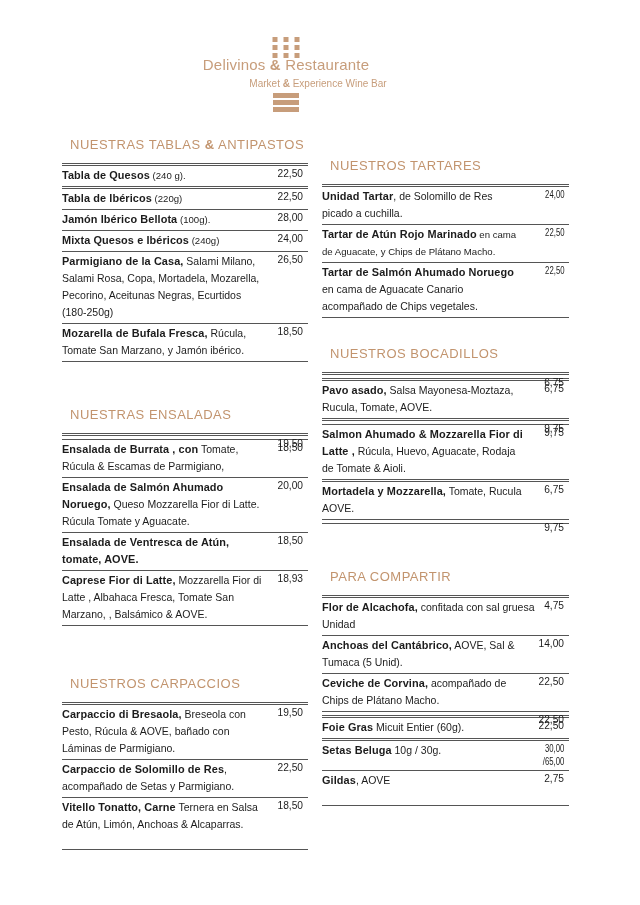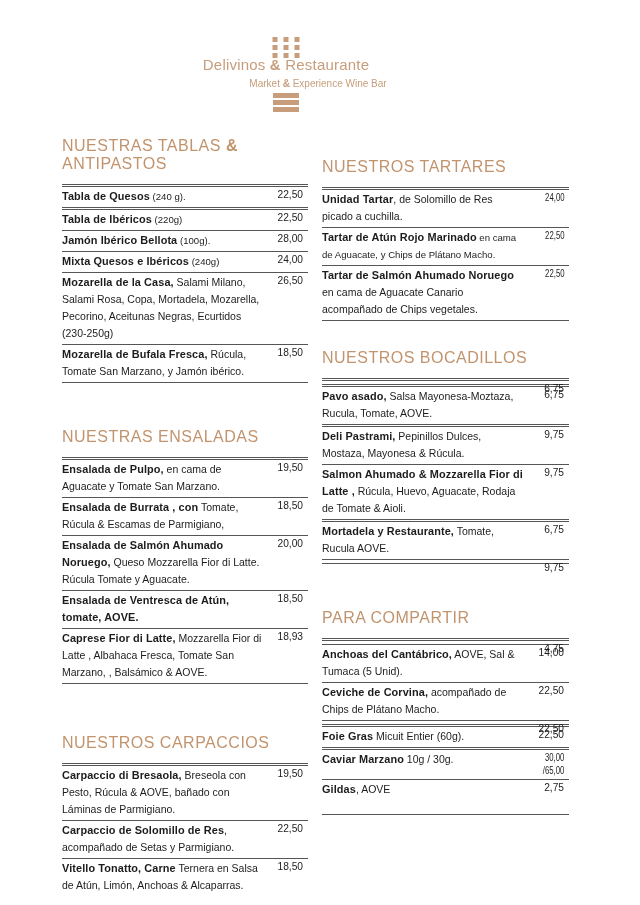--- a/index.html
+++ b/index.html
@@ -34,22 +34,22 @@
     display:flex;flex-direction:column;gap:2px;
   }
   .bar{width:26px;height:5px;background:var(--accent);}
   .amp{font-weight:700;}
   
   .col{position:absolute;}
   #col-left{left:62px;top:137px;width:246px;}
   #col-right{left:322px;top:158px;width:247px;}
   
   .sec-title{
-    font-size:16px;font-weight:400;color:var(--accent2);
-    letter-spacing:.5px;margin:0 0 11px 0;
+    font-size:13px;font-weight:400;color:var(--accent2);
+    letter-spacing:.5px;margin:0 0 11px 8px;
   }
   .sec-ensaladas{margin-top:45px;}
   .sec-carpaccios{margin-top:50px;}
   .sec-bocadillos{margin-top:28px;}
   .sec-compartir{margin-top:45px;}
   
   .mtable{border-top:3px double var(--rule);}
   .row{position:relative;border-bottom:1px solid var(--rule);padding:1px 0 2px 0;}
   .row.sep-double{border-bottom:3px double var(--rule);}
   .row.tall{min-height:26px;}
@@ -105,34 +105,33 @@
           <div class="row">
             <span class="price">28,00</span>
             <p class="itxt"><b>Jamón Ibérico Bellota</b><span class="item-desc desc-small"> (100g).</span></p>
           </div>
           <div class="row">
             <span class="price">24,00</span>
             <p class="itxt"><b>Mixta Quesos e Ibéricos</b><span class="item-desc desc-small"> (240g)</span></p>
           </div>
           <div class="row">
             <span class="price">26,50</span>
-            <p class="itxt"><b>Mozarella de la Casa,</b><span class="item-desc"> Salami Milano, Salami Rosa, Copa, Mortadela, Mozarella, Pecorino, Aceitunas Negras, Ecurtidos (230-250g)</span></p>
+            <p class="itxt"><b>Parmigiano de la Casa,</b><span class="item-desc"> Salami Milano, Salami Rosa, Copa, Mortadela, Mozarella, Pecorino, Aceitunas Negras, Ecurtidos (180-250g)</span></p>
           </div>
           <div class="row">
             <span class="price">18,50</span>
             <p class="itxt"><b>Mozarella de Bufala Fresca,</b><span class="item-desc"> Rúcula, Tomate San Marzano, y Jamón ibérico.</span></p>
           </div>
         </div>
       </section>
       <section class="menu-section sec-ensaladas">
         <h2 class="sec-title">NUESTRAS ENSALADAS</h2>
         <div class="mtable">
           <div class="row">
             <span class="price">19,50</span>
-            <p class="itxt"><b>Ensalada de Pulpo,</b><span class="item-desc"> en cama de Aguacate y Tomate San Marzano.</span></p>
           </div>
           <div class="row">
             <span class="price">18,50</span>
             <p class="itxt"><b>Ensalada de Burrata , con</b><span class="item-desc"> Tomate, Rúcula &amp; Escamas de Parmigiano,</span></p>
           </div>
           <div class="row">
             <span class="price">20,00</span>
             <p class="itxt"><b>Ensalada de Salmón Ahumado Noruego,</b><span class="item-desc"> Queso Mozzarella Fior di Latte. Rúcula Tomate y Aguacate.</span></p>
           </div>
           <div class="row">
@@ -186,60 +185,60 @@
         <div class="mtable">
           <div class="row sep-double tight">
             <span class="price">6,75</span>
           </div>
           <div class="row sep-double">
             <span class="price">6,75</span>
             <p class="itxt"><b>Pavo asado,</b><span class="item-desc"> Salsa Mayonesa-Moztaza, Rucula, Tomate, AOVE.</span></p>
           </div>
           <div class="row">
             <span class="price">9,75</span>
-            <p class="itxt"><b>Deli Pastrami,</b><span class="item-desc"> Pepinillos Dulces, Mostaza, Mayonesa &amp; Rúcula.</span></p>
           </div>
           <div class="row sep-double">
             <span class="price">9,75</span>
             <p class="itxt"><b>Salmon Ahumado &amp; Mozzarella Fior di Latte ,</b><span class="item-desc"> Rúcula, Huevo, Aguacate, Rodaja de Tomate &amp; Aioli.</span></p>
           </div>
           <div class="row">
             <span class="price">6,75</span>
-            <p class="itxt"><b>Mortadela y Restaurante,</b><span class="item-desc"> Tomate, Rucula AOVE.</span></p>
+            <p class="itxt"><b>Mortadela y Mozzarella,</b><span class="item-desc"> Tomate, Rucula AOVE.</span></p>
           </div>
           <div class="row">
             <span class="price">9,75</span>
           </div>
         </div>
       </section>
       <section class="menu-section sec-compartir">
         <h2 class="sec-title">PARA COMPARTIR</h2>
         <div class="mtable tail-pad">
           <div class="row tight">
             <span class="price">4,75</span>
+            <p class="itxt"><b>Flor de Alcachofa,</b><span class="item-desc"> confitada con sal gruesa Unidad</span></p>
           </div>
           <div class="row">
             <span class="price">14,00</span>
             <p class="itxt"><b>Anchoas del Cantábrico,</b><span class="item-desc"> AOVE, Sal &amp; Tumaca (5 Unid).</span></p>
           </div>
           <div class="row">
             <span class="price">22,50</span>
             <p class="itxt"><b>Ceviche de Corvina,</b><span class="item-desc"> acompañado de Chips de Plátano Macho.</span></p>
           </div>
           <div class="row sep-double">
             <span class="price">22,50</span>
           </div>
           <div class="row sep-double">
             <span class="price">22,50</span>
             <p class="itxt"><b>Foie Gras</b><span class="item-desc"> Micuit Entier (60g).</span></p>
           </div>
           <div class="row tall">
             <span class="price condensed">30,00
 /65,00</span>
-            <p class="itxt"><b>Caviar Marzano</b><span class="item-desc"> 10g / 30g.</span></p>
+            <p class="itxt"><b>Setas Beluga</b><span class="item-desc"> 10g / 30g.</span></p>
           </div>
           <div class="row">
             <span class="price">2,75</span>
             <p class="itxt"><b>Gildas</b><span class="item-desc">, AOVE</span></p>
           </div>
         </div>
       </section>
     </div>
 
 </div>

